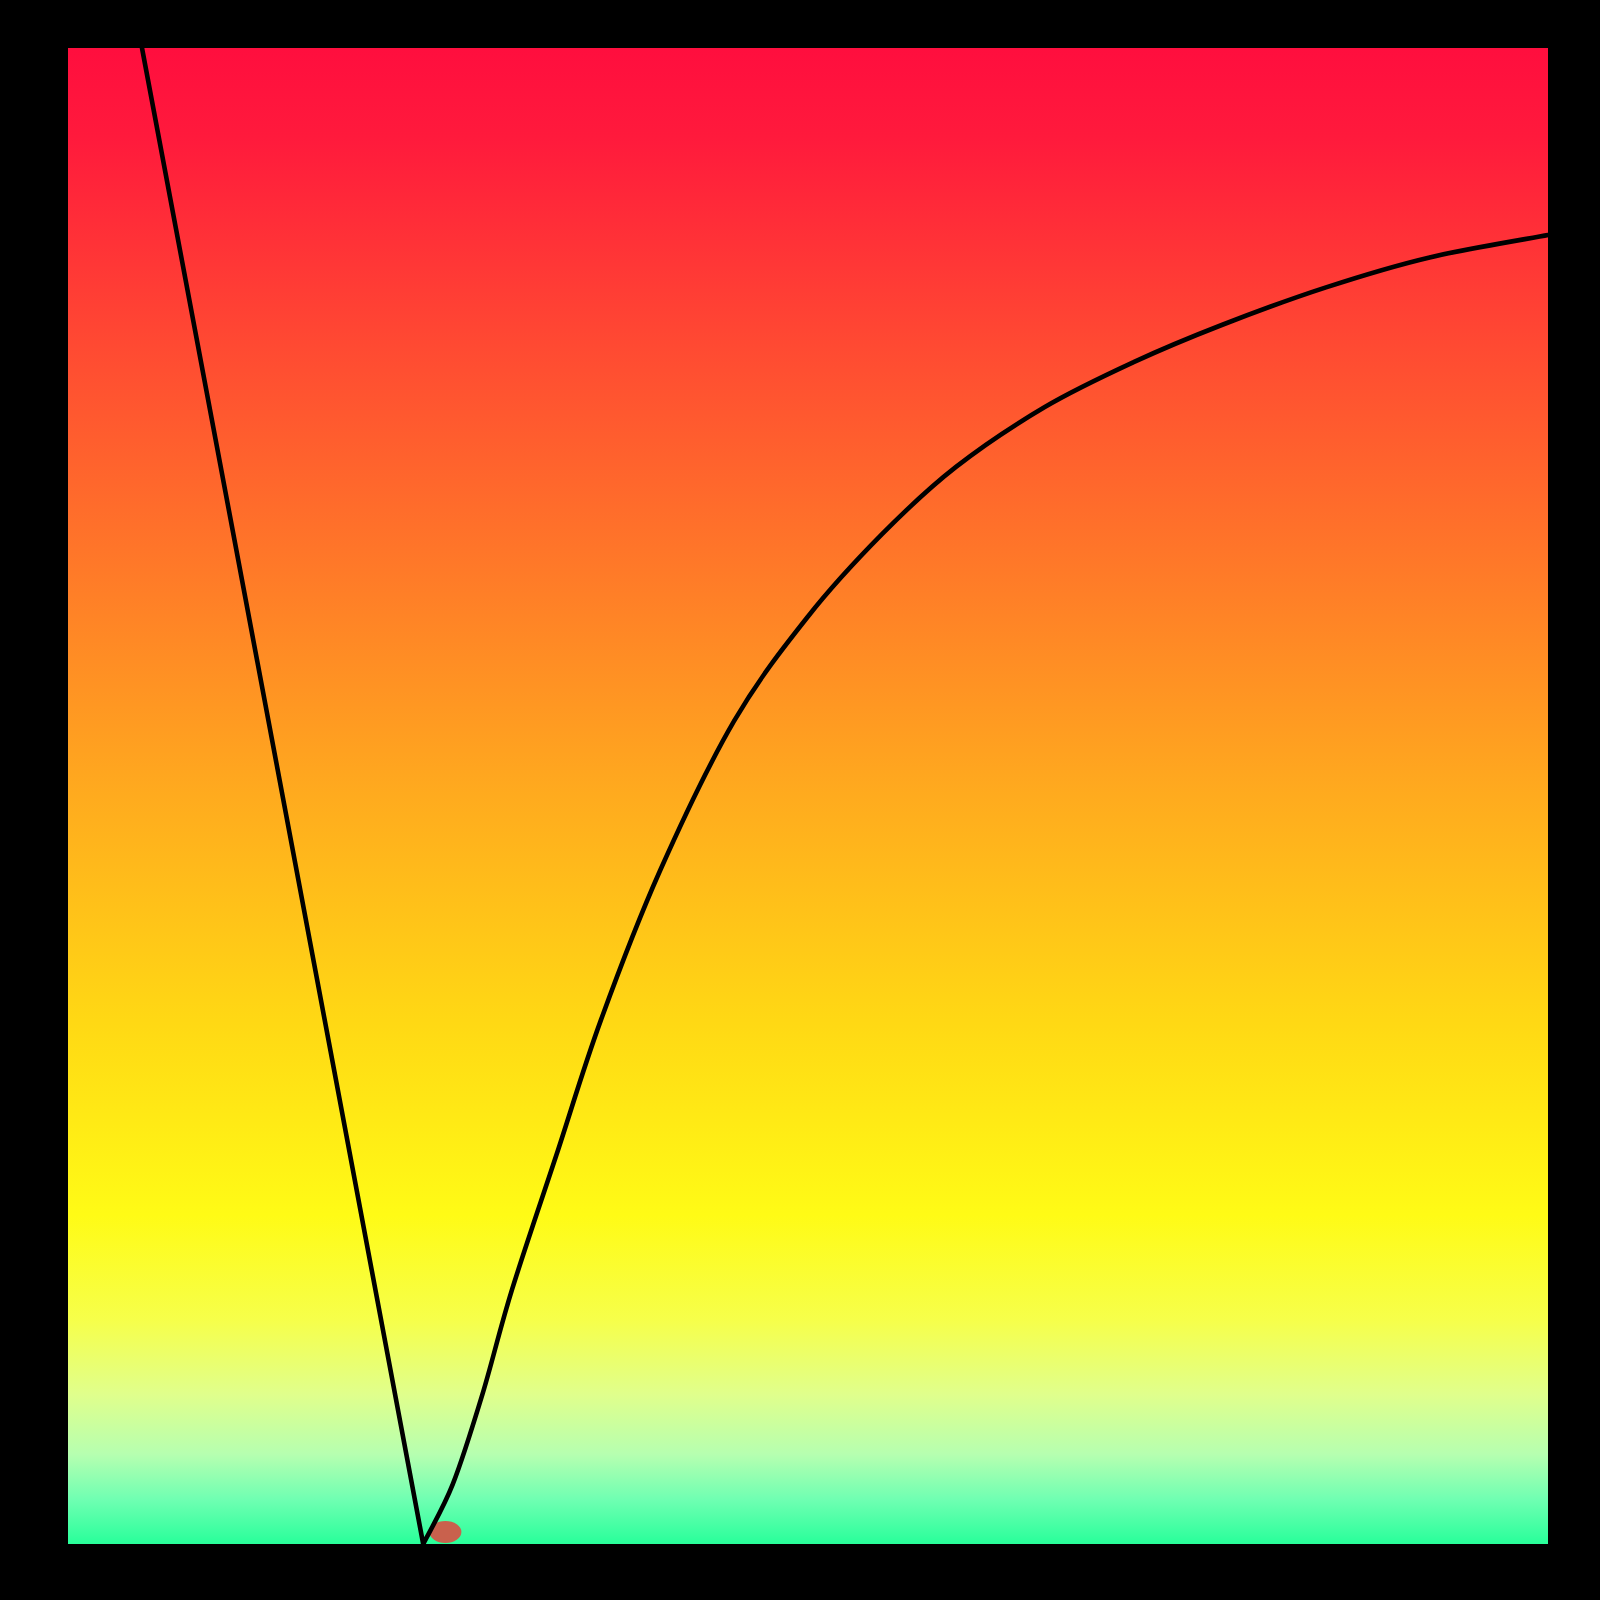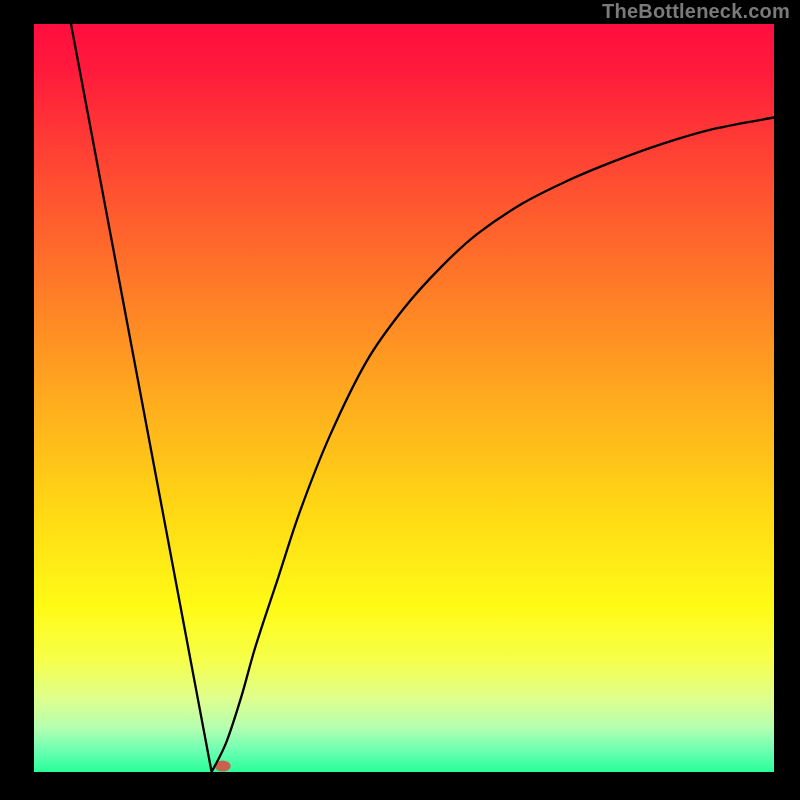--- a/index.html
+++ b/index.html
@@ -30,21 +30,20 @@
   svg {
     position: absolute;
     left: 0;
     top: 0;
   }
 </style>
 </head>
 <body>
 
 <div class="frame">
-  <div class="watermark">TheBottleneck.com</div>
 
   <svg id="chart-svg" width="800" height="800" viewBox="0 0 800 800">
     <defs>
       <linearGradient id="bg-grad" x1="0" y1="0" x2="0" y2="1">
           <stop offset="0.00%" stop-color="#ff0e3e"></stop>
           <stop offset="6.00%" stop-color="#ff1a3c"></stop>
           <stop offset="20.00%" stop-color="#ff4a32"></stop>
           <stop offset="35.00%" stop-color="#ff7a28"></stop>
           <stop offset="50.00%" stop-color="#ffab1e"></stop>
           <stop offset="65.00%" stop-color="#ffd814"></stop>

